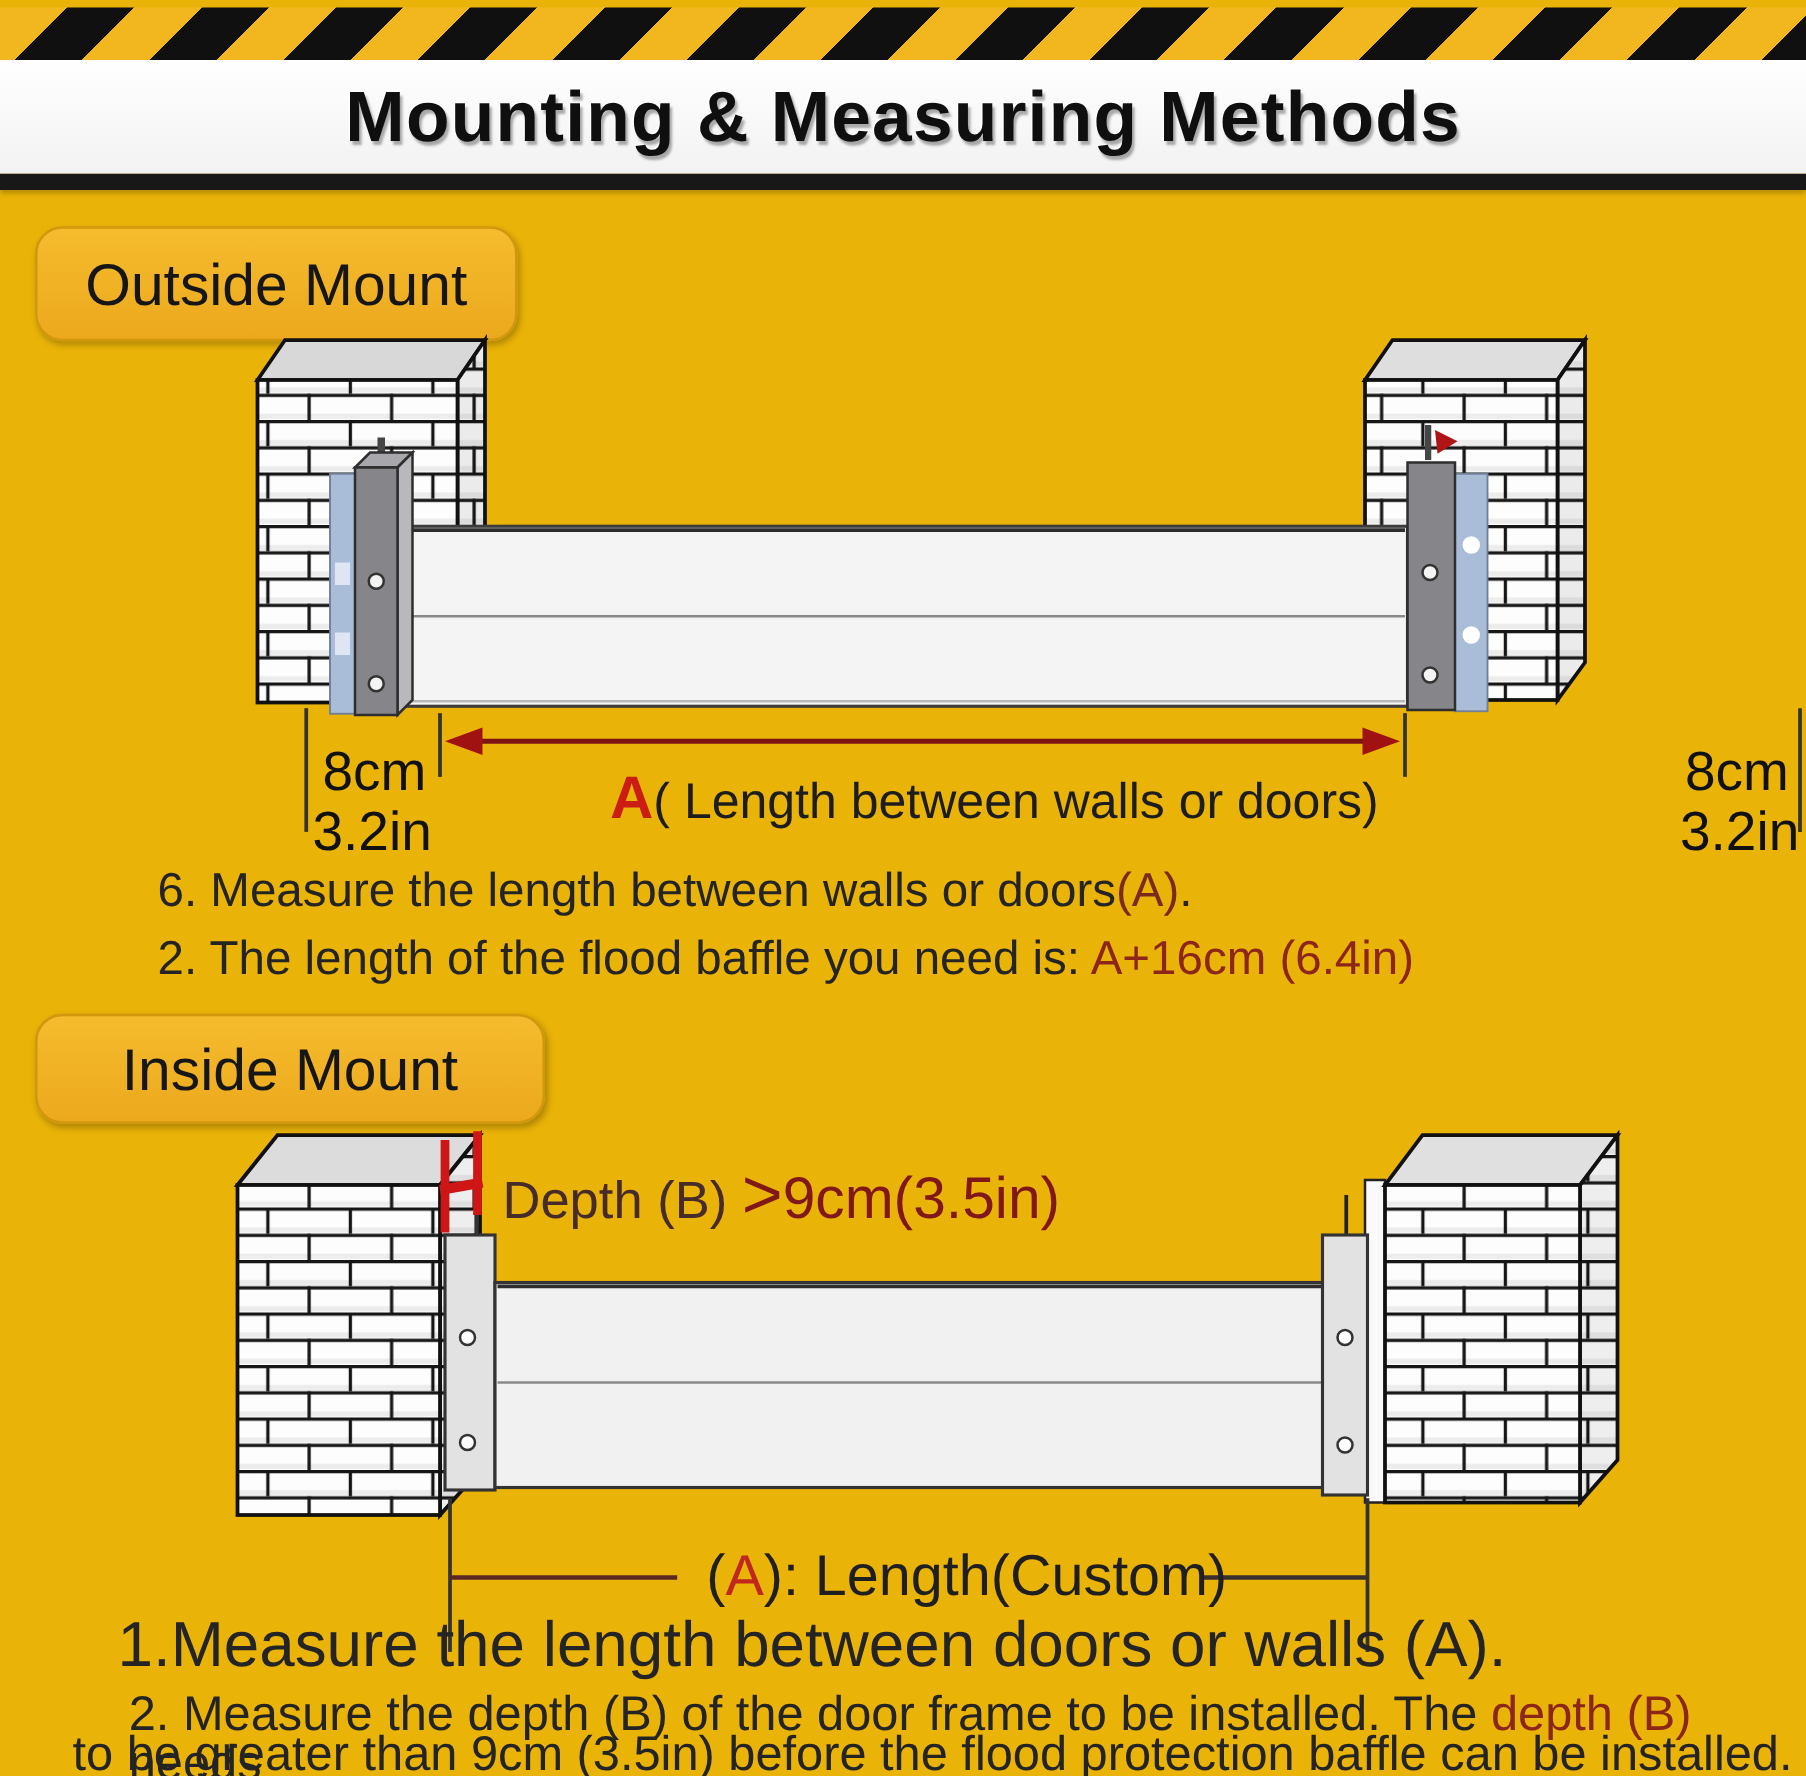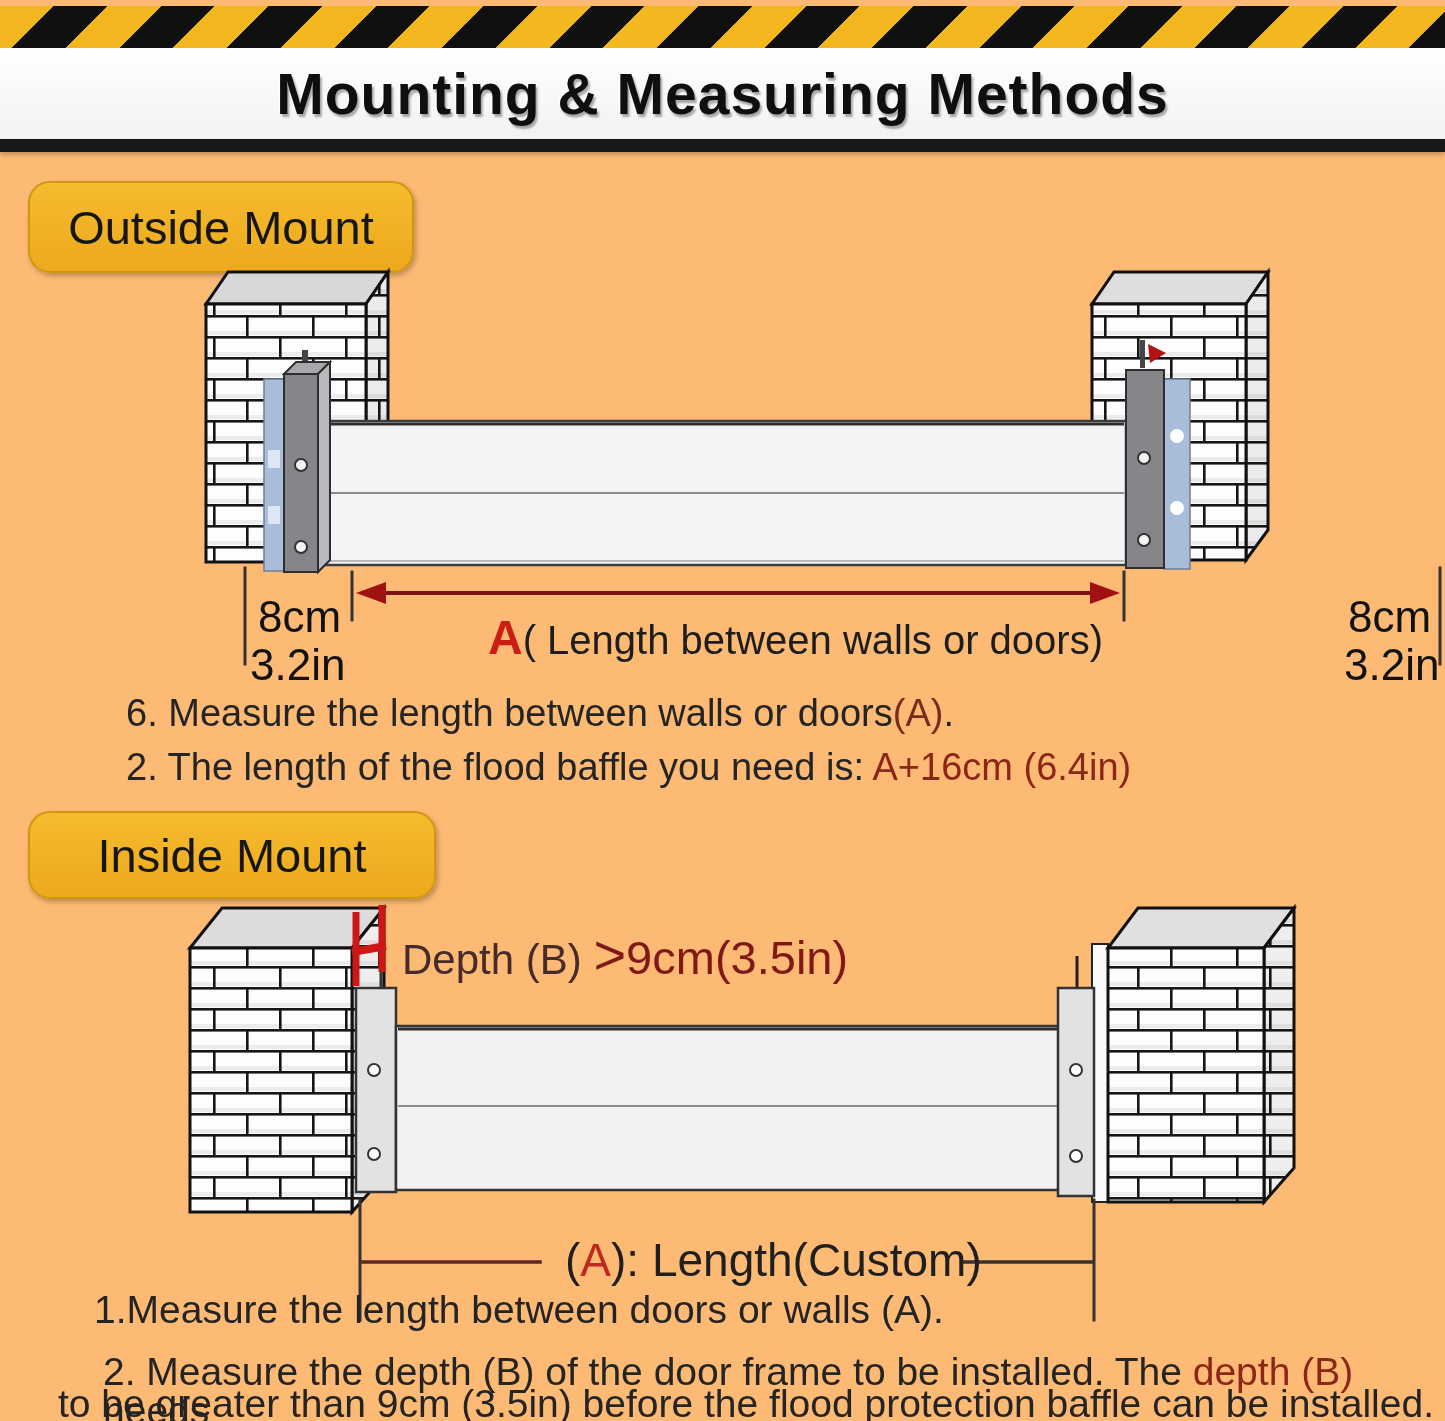--- a/index.html
+++ b/index.html
@@ -1,18 +1,18 @@
 <!DOCTYPE html>
 <html><head>
 <meta charset="utf-8">
 <style>
   html,body{margin:0;padding:0;background:#ffffff;}
   #stage{
     position:relative;width:1445px;height:1421px;overflow:hidden;
-    font-family:"Liberation Sans",sans-serif;background:#fdba74;
+    font-family:"Liberation Sans",sans-serif;background:#eab308;
   }
   
   .stripes{
     position:absolute;left:0;top:6px;width:1445px;height:42px;
     background:repeating-linear-gradient(135deg,#f2b71e 0 38px,#101010 38px 76px);
     border-bottom:2px solid #e7e7e7;
   }
   .title-band{
     position:absolute;left:0;top:48px;width:1445px;height:91px;
     background:linear-gradient(#ffffff,#f2f2f2);
@@ -40,21 +40,21 @@
   #svg-outside{top:262px;}
   #svg-inside{top:896px;}
   svg text{font-family:"Liberation Sans",sans-serif;}
   
   .steps{position:absolute;color:#242424;font-size:38px;line-height:1.0;}
   .steps .row{white-space:nowrap;}
   #steps-outside{left:126px;top:694px;}
   #steps-outside .row2{margin-top:16px;}
   .red-dim{color:#7c2a1c;}
   .red-strong{color:#8c2618;}
-  #steps-inside-1{left:94px;top:1290px;font-size:39px;}
+  #steps-inside-1{left:94px;top:1290px;font-size:51px;}
   #steps-inside-2a{left:103px;top:1352px;font-size:39px;}
   #steps-inside-2b{left:58px;top:1384px;font-size:39px;}
 </style>
 </head>
 <body>
 
 <div id="stage">
 
   <div class="stripes"></div>
   <div class="title-band">

